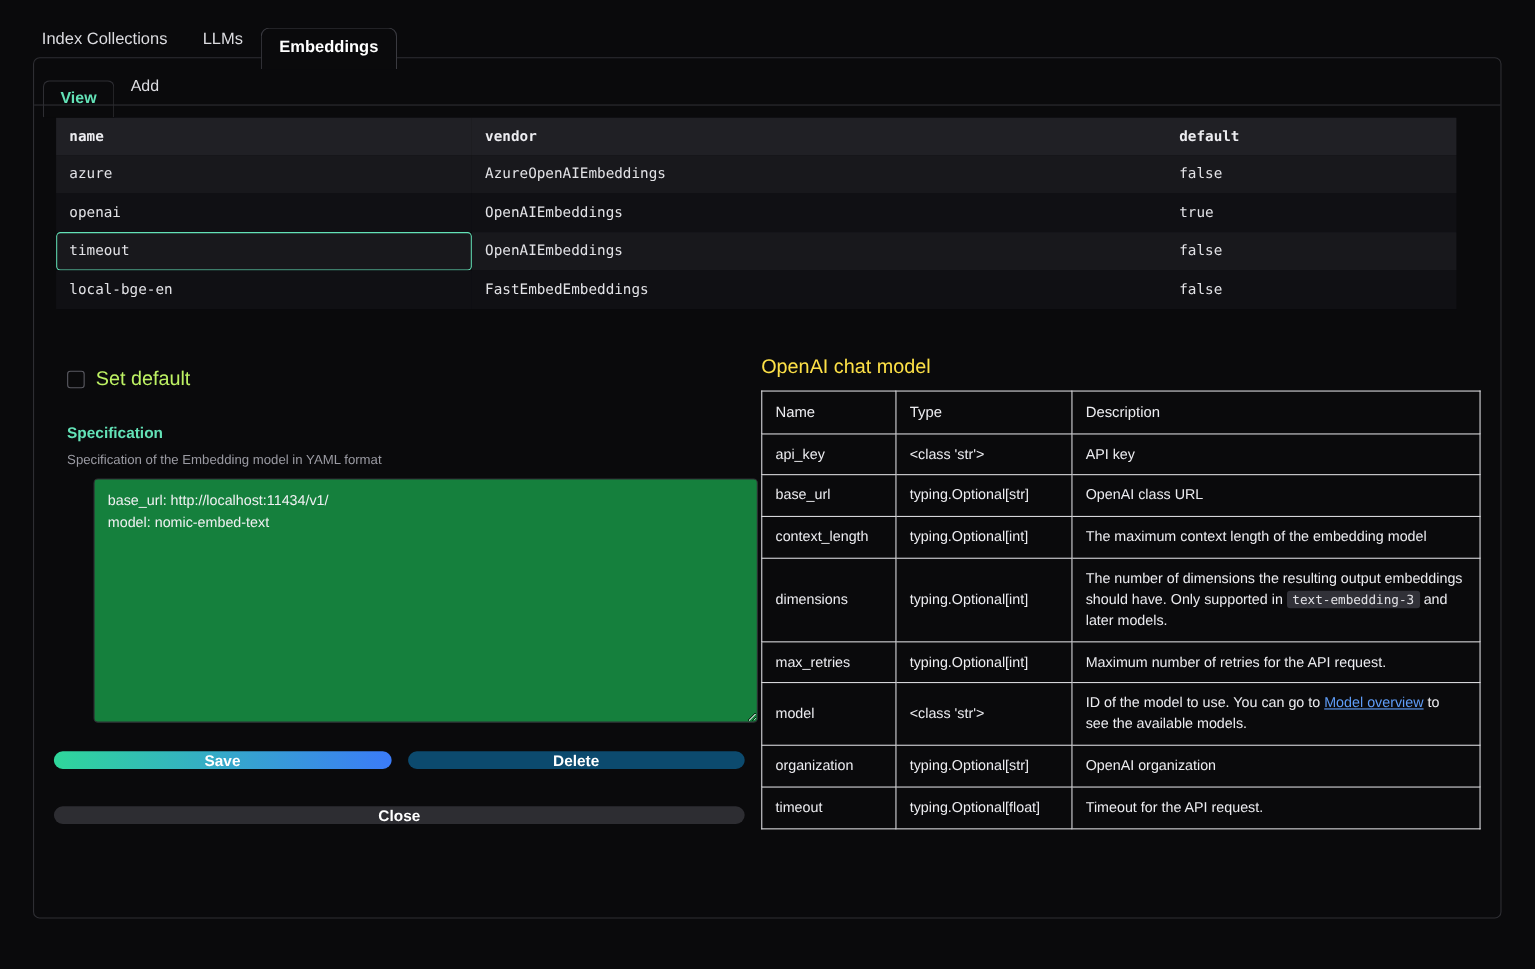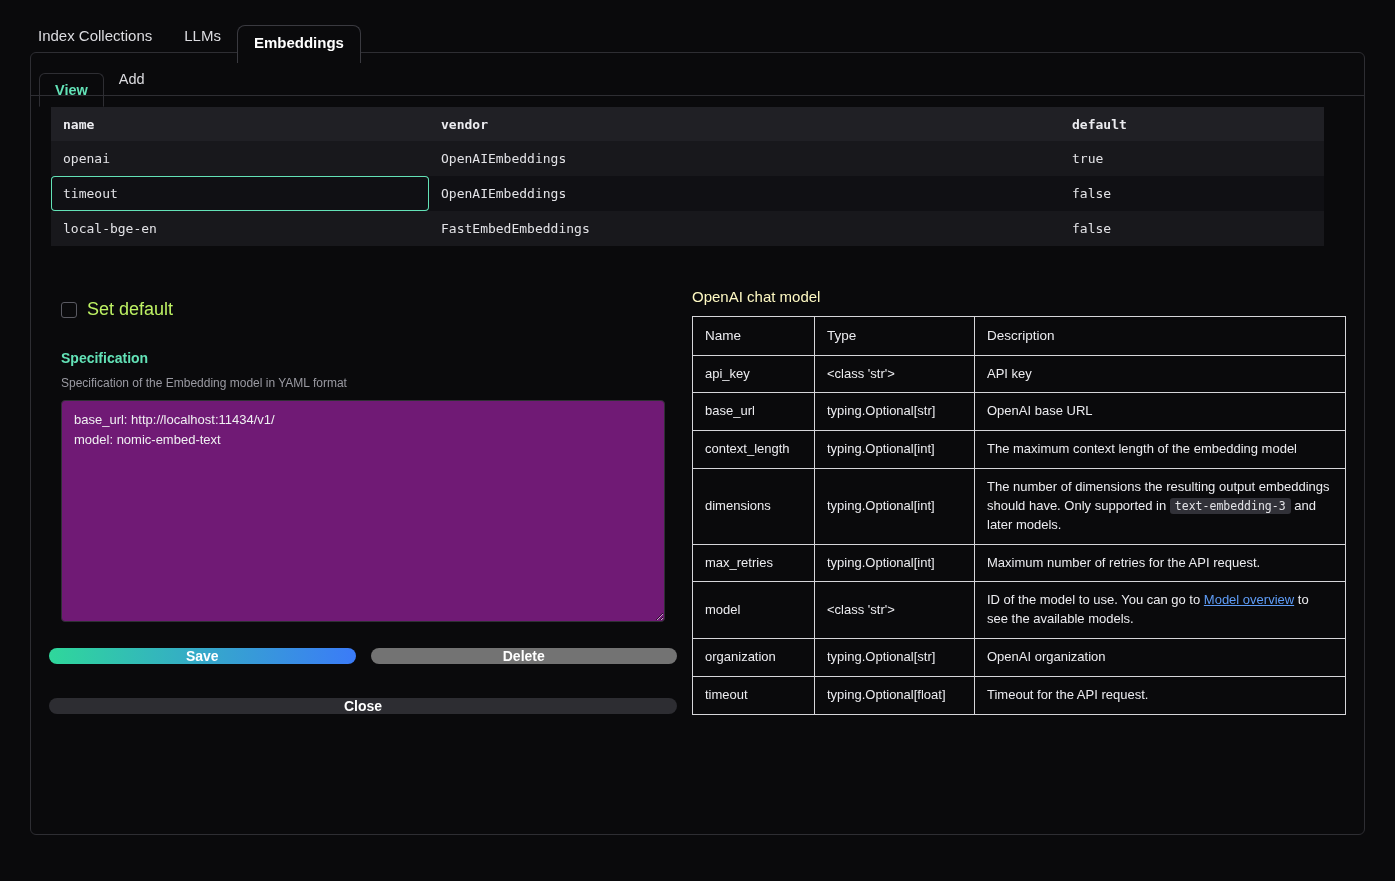--- a/index.html
+++ b/index.html
@@ -73,37 +73,37 @@
   .checkbox {
     width:16px; height:16px; border:1px solid #5a5a62; border-radius:3px;
     background:transparent; cursor:pointer; flex:none;
   }
   .checkbox-label { font-size:18px; color:#bef264; }
 
   .spec-heading { margin-top:30px; color:#63e2b7; font-weight:bold; font-size:14px; }
   .spec-sub { margin-top:10px; font-size:12px; color:#9a9aa2; }
   .yaml-input {
     margin-top:10px; display:block; width:100%; height:222px;
-    background:#701a75; border:1px solid #2f2f34; border-radius:4px;
+    background:#15803d; border:1px solid #2f2f34; border-radius:4px;
     color:#f0f0f2; font-family:"Liberation Sans", sans-serif; font-size:13px;
-    padding:9px 12px; line-height:1.55; resize:both; outline:none;
+    padding:9px 12px; line-height:1.55; resize:both; outline:none;margin-left:24px;
   }
 
   .btn-row { margin-top:26px; display:flex; gap:15px; }
   .btn {
     height:16px; border:none; border-radius:9px;
     font-size:14px; font-weight:bold; color:#ffffff; cursor:pointer;
     font-family:"Liberation Sans", sans-serif;
   }
   .btn-save { flex:1; background:linear-gradient(90deg, #2fd79b 0%, #3b7bf8 100%); }
-  .btn-delete { flex:1; background:#737373; }
+  .btn-delete { flex:1; background:#0c4a6e; }
   .btn-close { width:100%; margin-top:34px; background:#2d2d32; }
 
   
-  .doc-title { font-size:15px; color:#fef9c3; margin:2px 0 11px 0; }
+  .doc-title { font-size:18px; color:#fde047; margin:2px 0 11px 0; }
   .doc-table { width:100%; border-collapse:collapse; font-size:13px; color:#ececf0; }
   .doc-table th, .doc-table td {
     border:1px solid #d6d6da; text-align:left; vertical-align:middle;
     padding:9px 12px; line-height:1.45;
   }
   .doc-table th { height:35px; font-weight:normal; font-size:13.5px; }
   .doc-table th:nth-child(1), .doc-table td:nth-child(1) { width:122px; }
   .doc-table th:nth-child(2), .doc-table td:nth-child(2) { width:160px; }
   .inline-code {
     background:#313138; border-radius:3px; padding:1px 5px;
@@ -131,20 +131,25 @@
   <div class="emb-table-wrap">
     <table class="emb-table">
       <thead>
         <tr>
           <th>name</th>
           <th>vendor</th>
           <th>default</th>
         </tr>
       </thead>
       <tbody>
+          <tr>
+            <td>azure</td>
+            <td>AzureOpenAIEmbeddings</td>
+            <td>false</td>
+          </tr>
           <tr>
             <td>openai</td>
             <td>OpenAIEmbeddings</td>
             <td>true</td>
           </tr>
           <tr class="selected">
             <td>timeout</td>
             <td>OpenAIEmbeddings</td>
             <td>false</td>
           </tr>
@@ -189,21 +194,21 @@
         </thead>
         <tbody>
             <tr>
               <td>api_key</td>
               <td>&lt;class 'str'&gt;</td>
               <td>API key</td>
             </tr>
             <tr>
               <td>base_url</td>
               <td>typing.Optional[str]</td>
-              <td>OpenAI base URL</td>
+              <td>OpenAI class URL</td>
             </tr>
             <tr>
               <td>context_length</td>
               <td>typing.Optional[int]</td>
               <td>The maximum context length of the embedding model</td>
             </tr>
             <tr>
               <td>dimensions</td>
               <td>typing.Optional[int]</td>
               <td>The number of dimensions the resulting output embeddings should have. Only supported in <code class="inline-code">text-embedding-3</code> and later models.</td>

